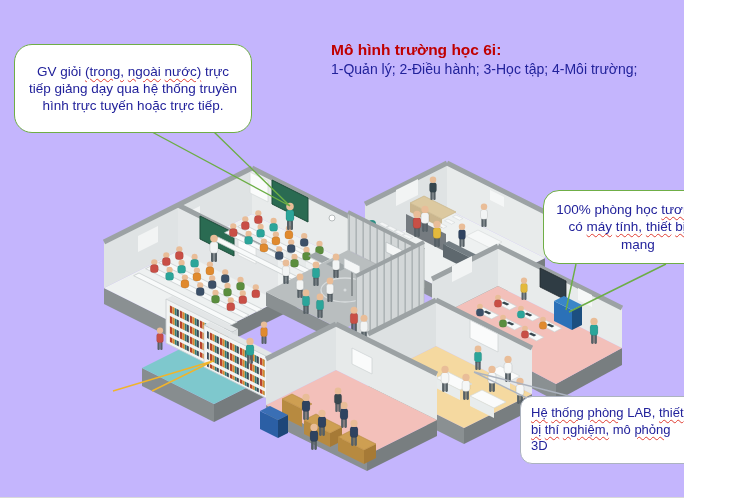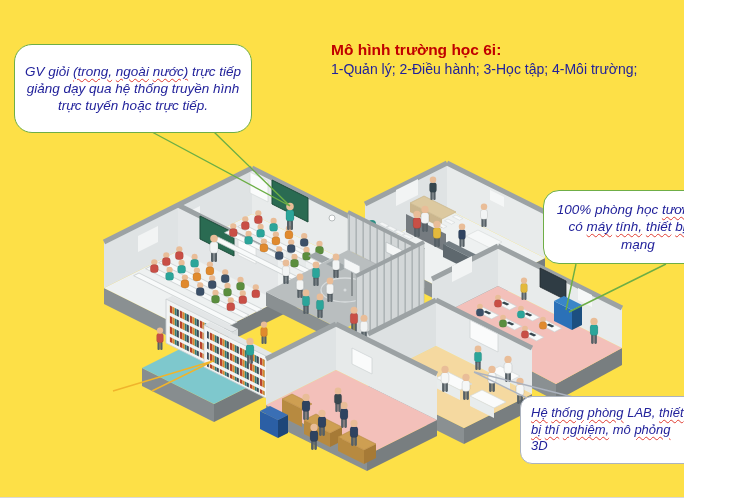--- a/index.html
+++ b/index.html
@@ -1,21 +1,21 @@
 <!DOCTYPE html>
 <html><head>
 <meta charset="utf-8">
 <style>
   html,body{margin:0;padding:0;background:#fff;}
-  #stage{position:relative;width:684px;height:498px;background:#fde047;overflow:hidden;
+  #stage{position:relative;width:684px;height:498px;background:#c4b5fd;overflow:hidden;
          font-family:"Liberation Sans","DejaVu Sans",sans-serif;border-bottom:1px solid #D9D9D9;box-sizing:border-box;}
   #iso{position:absolute;left:0;top:0;}
   .bubble{position:absolute;background:#fff;box-sizing:border-box;color:#22229B;
           font-size:13.5px;line-height:1.28;display:flex;align-items:center;justify-content:center;
-          text-align:center;padding:19px 10px;z-index:5;font-style:italic;}
+          text-align:center;padding:19px 10px;z-index:5;}
   .bubble.green{border:1.6px solid #6FAE46;border-radius:18px;}
   .bubble.yellow{border:1.6px solid #F0B42C;border-radius:14px;}
   .bubble.gray{border:1.6px solid #ACB3BF;border-radius:12px;text-align:left;align-items:center;justify-content:flex-start;}
   .wavy{text-decoration-line:underline;text-decoration-style:wavy;text-decoration-color:#E03C31;
         text-decoration-thickness:1px;text-underline-offset:2px;}
   #titleblock{position:absolute;left:331px;top:40px;width:360px;z-index:4;}
   #titleblock .h{color:#C00000;font-weight:bold;font-size:15.5px;line-height:20px;}
   #titleblock .s{color:#22229B;font-size:14px;line-height:19px;}
 </style>
 </head>

